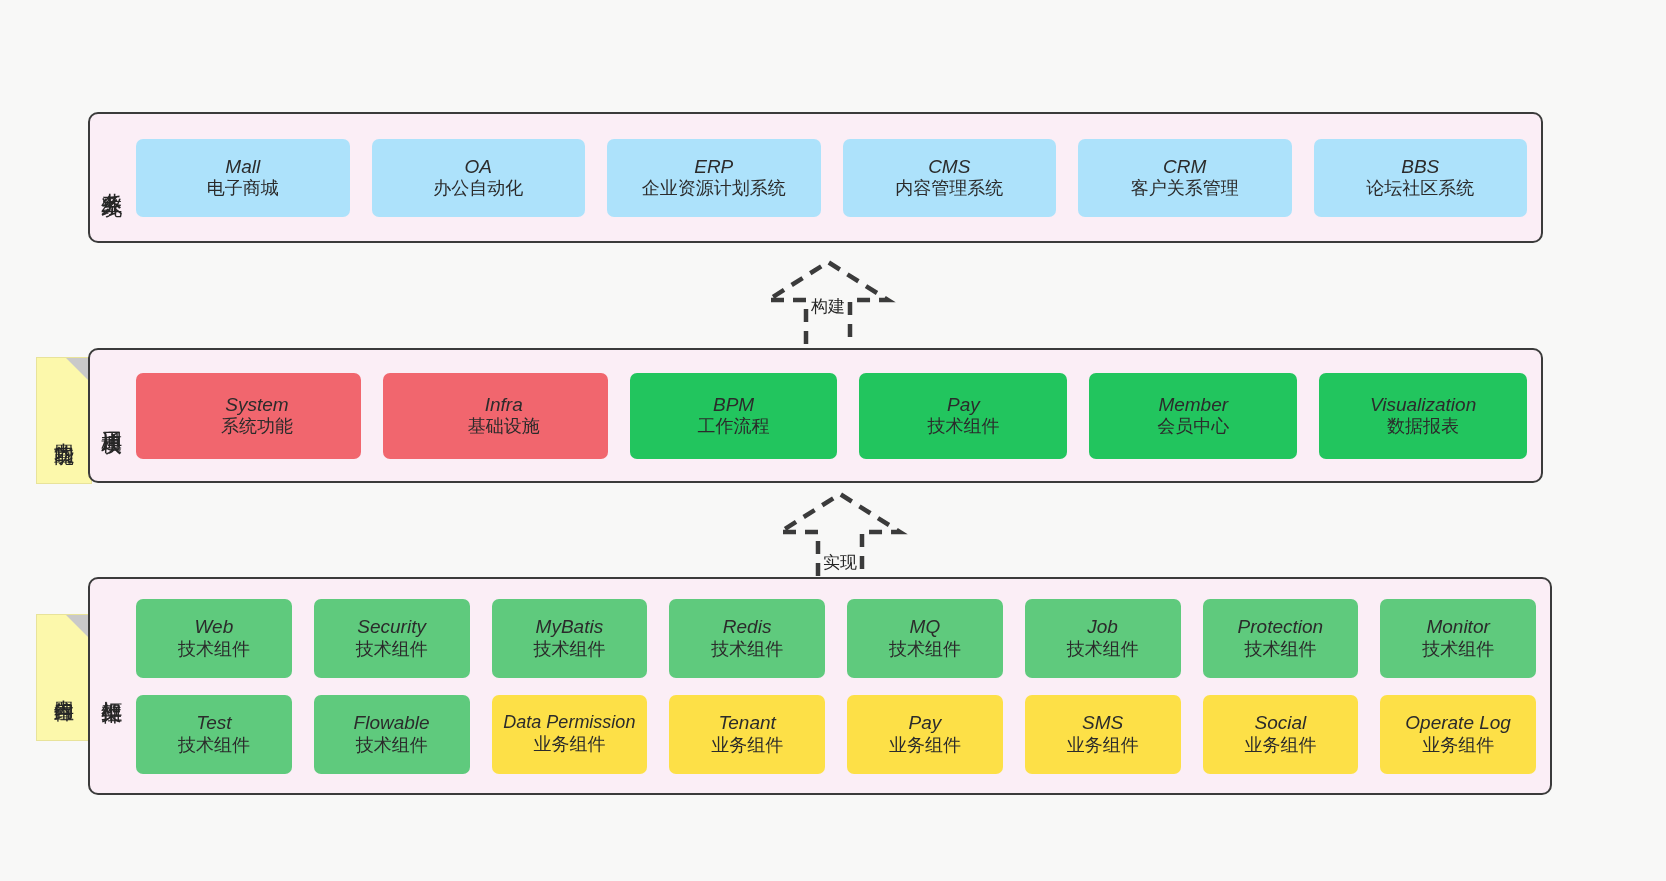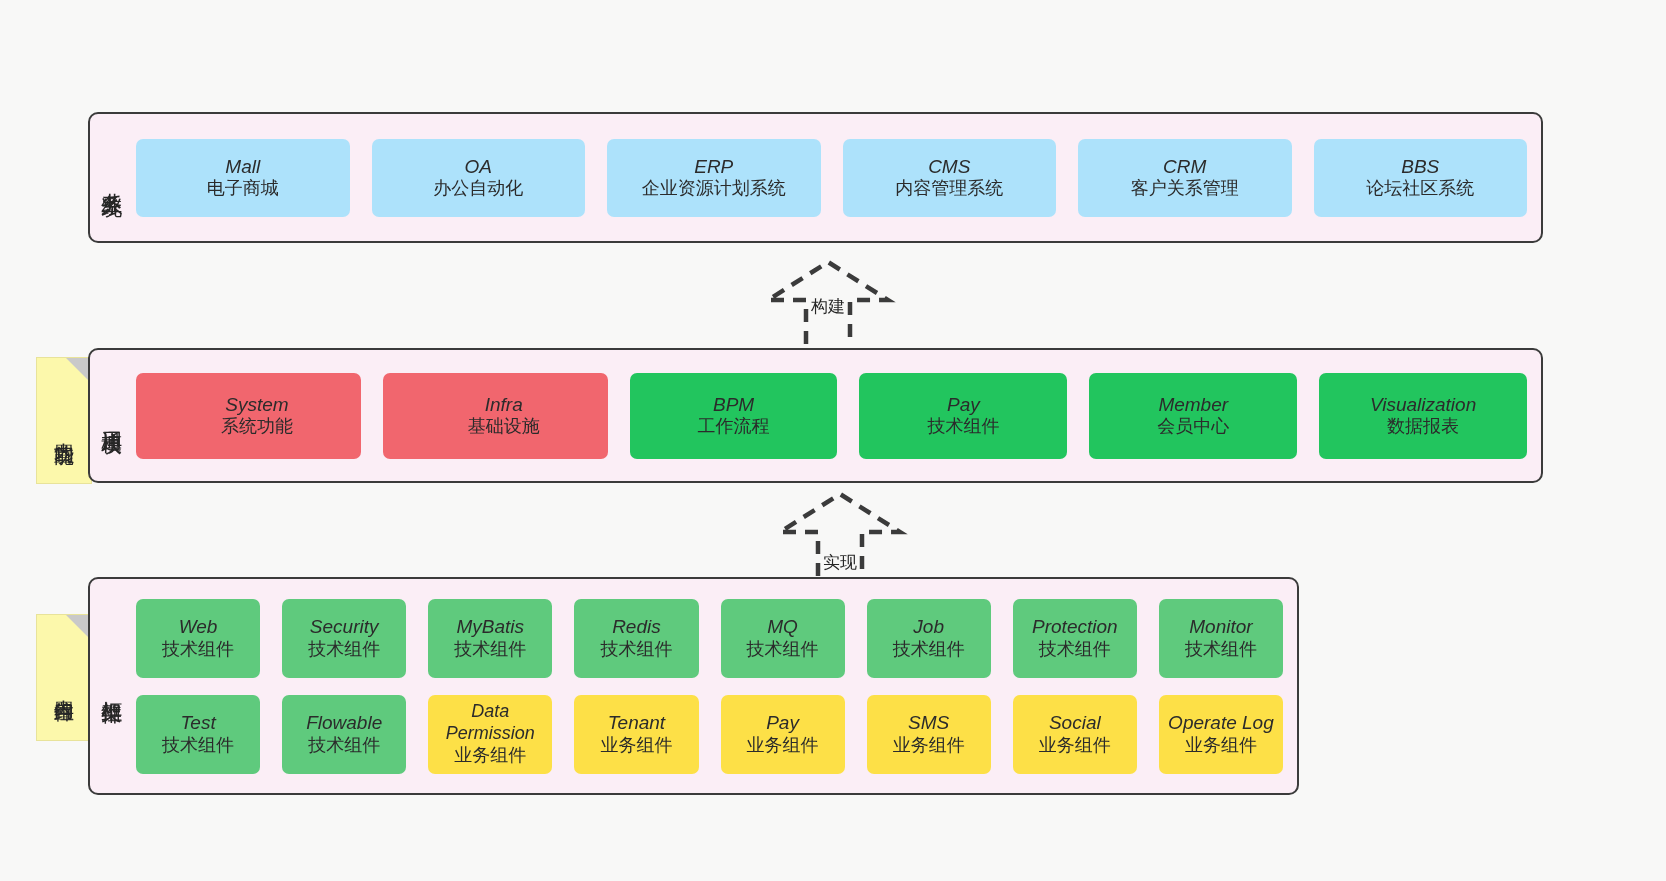--- a/index.html
+++ b/index.html
@@ -71,21 +71,21 @@
 
   .blue{background:#ade2fb;height:78px;}
   .red{background:#f1666e;height:86px;padding-left:21px;}
   .pink{background:#22c55e;height:86px;}
   .green{background:#5fca7d;height:79px;}
   .green-lite{background:#fde047;height:79px;}
 
   
   #layer-business{left:88px;top:112px;width:1455px;height:131px;}
   #layer-module  {left:88px;top:348px;width:1455px;height:135px;}
-  #layer-framework{left:88px;top:577px;width:1211px;height:218px;}
+  #layer-framework{left:88px;top:577px;width:1464px;height:218px;}
 
   #layer-business .layer-body{padding-left:2px;}
   #layer-module  .layer-body{padding-left:2px;}
   #layer-framework .layer-body{padding-left:2px;}
 
   
   .note{
     position:absolute;
     width:56px;
     background:#fcf8ab;

